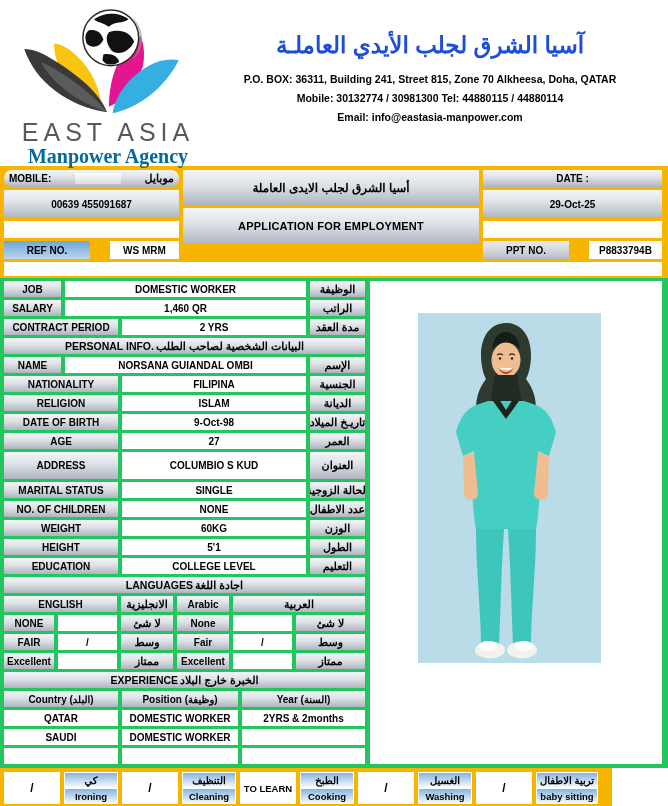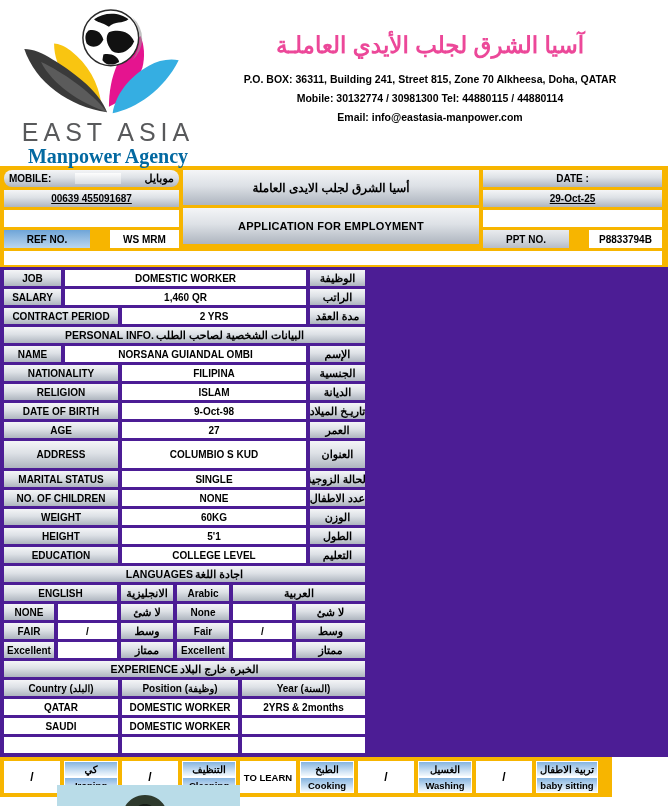--- a/index.html
+++ b/index.html
@@ -5,47 +5,47 @@
   * { box-sizing: border-box; margin: 0; padding: 0; }
   body { font-family: "Liberation Sans", sans-serif; background: #fff; }
   .page { width: 668px; height: 806px; background: #fff; overflow: hidden; }
 
   
   .hdr { display: flex; height: 166px; padding: 6px 8px 0 10px; }
   .logo-wrap { width: 196px; text-align: center; }
   .logo-name { font-size: 25px; letter-spacing: 5px; color: #58595b; font-weight: 500; margin-top: -4px; }
   .logo-sub { font-family: "Liberation Serif", serif; font-size: 20px; font-weight: 700; color: #0369a1; margin-top: -2px; }
   .hdr-text { flex: 1; text-align: center; padding: 26px 16px 0 10px; }
-  .hdr-title { font-size: 23px; font-weight: 700; color: #ec4899; margin-bottom: 14px; }
+  .hdr-title { font-size: 23px; font-weight: 700; color: #1d4ed8; margin-bottom: 14px; }
   .hdr-line { font-size: 10.5px; font-weight: 700; color: #000; margin-bottom: 7px; }
 
   
   .cell { display: flex; align-items: center; justify-content: center; font-weight: 700; font-size: 10px; color: #000; overflow: hidden; white-space: nowrap; }
   .silver { background: linear-gradient(180deg, #f4f5f7 0%, #dde1e6 45%, #aeb5bf 100%); }
   .silver2 { background: linear-gradient(180deg, #e9ebee 0%, #cfd4da 60%, #b6bcc6 100%); }
   .whitecell { background: #fff; }
   .bluecell { background: linear-gradient(180deg, #6fa5d8 0%, #bbd6ee 100%); }
   .ar { font-size: 11px; }
 
   
   .topband { background: #f7b500; padding: 4px 6px 2px 4px; }
   .tb-grid { display: grid; grid-template-columns: 175px 296px 1fr; gap: 4px; }
   .tb-col { display: flex; flex-direction: column; gap: 3px; }
-  .h17 { height: 17px; } .h15 { height: 17px; text-decoration: underline; }
+  .h17 { height: 17px; } .h15 { height: 28px; }
   .mobile-row { justify-content: space-between; padding: 0 5px; border-radius: 8px; }
   .inner-box { width: 46px; height: 11px; background: linear-gradient(180deg,#fdfdfd,#d9dde2); }
   .tb-center-top { height: 35px; font-size: 12px; }
   .tb-center-app { height: 36px; font-size: 11px; letter-spacing: .2px; }
   .pair { display: flex; gap: 20px; height: 18px; }
   .pair .k { width: 86px; }
   .pair .v { flex: 1; }
   .white-strip { height: 14px; background: #fff; margin-top: 3px; }
 
   
-  .mainband { background: #4c1d95; padding: 3px 6px 4px 4px; display: flex; flex-direction: column; }
+  .mainband { background: #22c55e; padding: 3px 6px 4px 4px; display: flex; }
   .leftform { width: 361px; display: flex; flex-direction: column; gap: 3px; }
   .row { display: grid; gap: 4px; height: 16px; }
   .row.narrow { grid-template-columns: 57px 1fr 55px; }
   .row.wide { grid-template-columns: 114px 1fr 55px; border-radius: 7px; }
   .row.taller { height: 27px; }
   .fullrow { height: 16px; display: flex; align-items: center; justify-content: center; gap: 2px; font-weight: 700; font-size: 10.5px; }
   .lgrid { display: grid; grid-template-columns: 50px 59px 52px 52px 59px 1fr; gap: 4px; height: 16px; }
   .sp12 { grid-column: 1 / 3; } .sp56 { grid-column: 5 / 7; }
   .egrid { display: grid; grid-template-columns: 114px 116px 1fr; gap: 4px; height: 16px; }
 

